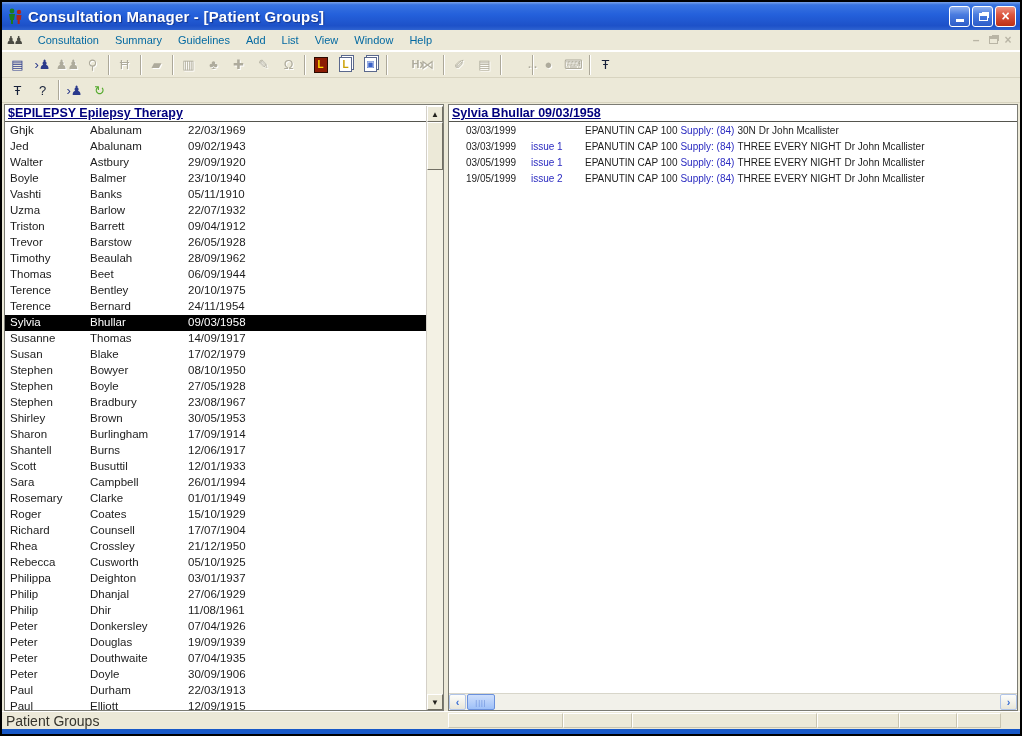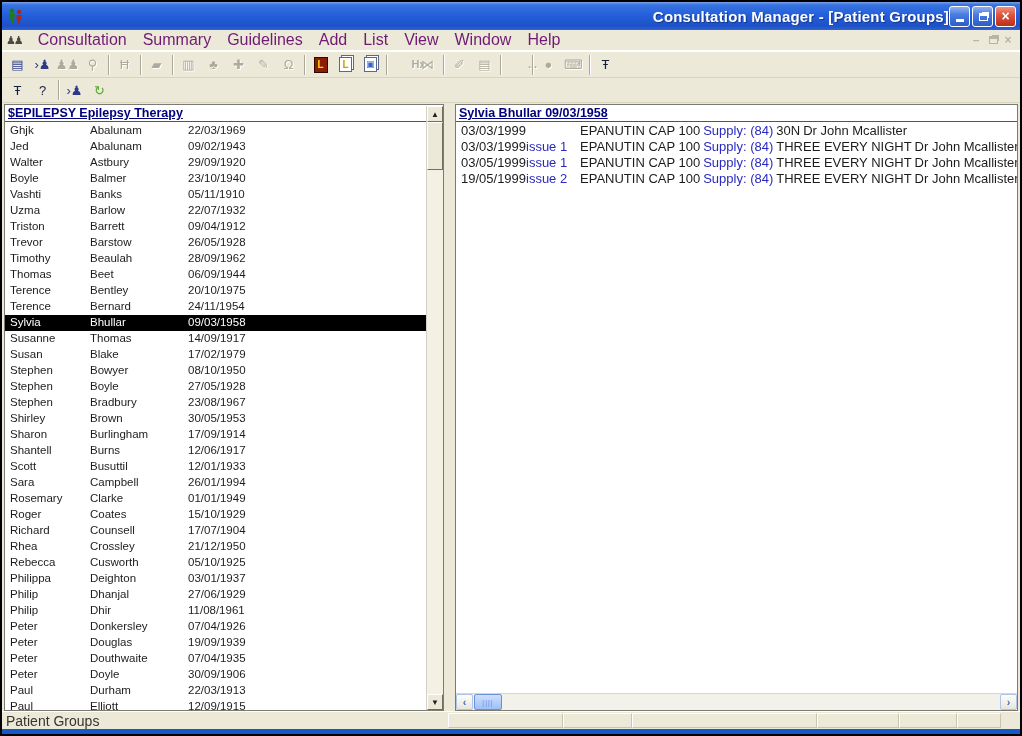--- a/index.html
+++ b/index.html
@@ -7,35 +7,35 @@
   body { font-family:"Liberation Sans", sans-serif; overflow:hidden; }
 
   .window { width:1022px; height:736px; border:2px solid #000; background:#ece9d8;
             display:flex; flex-direction:column; }
 
   
   .titlebar { height:28px; flex:0 0 28px; display:flex; align-items:center; padding:0 4px;
     background:linear-gradient(180deg,#7ba2e7 0%,#3873e0 10%,#2460db 45%,#1d51c8 85%,#2f63d0 100%); }
   .app-icon { width:18px; height:18px; margin-right:4px; flex:0 0 18px; }
   .title-text { color:#fff; font-weight:bold; font-size:15px; text-shadow:1px 1px 1px #14348c;
-    letter-spacing:.2px; flex:1; white-space:nowrap; overflow:hidden;text-align:right; }
+    letter-spacing:.2px; flex:1; white-space:nowrap; overflow:hidden; }
   .winbtns { display:flex; gap:2px; }
   .wbtn { width:21px; height:21px; border:1px solid #fff; border-radius:3px; display:flex;
     align-items:center; justify-content:center; color:#fff; font-weight:bold; font-size:12px;
     background:linear-gradient(180deg,#8fb0ee 0%,#4a7ce0 40%,#2c5cc8 100%); }
   .wbtn.close { background:linear-gradient(180deg,#ee9280 0%,#dd5741 40%,#bc3015 100%); font-size:14px; }
   .g-min { width:8px; height:3px; background:#fff; margin-top:9px; }
   .g-restore { width:9px; height:8px; border:1px solid #fff; border-top:3px solid #fff;
     box-shadow:2px -2px 0 -1px #fff; margin:2px 0 0 2px; }
 
   
   .menubar { height:21px; flex:0 0 21px; background:#ece9d8; display:flex; align-items:center;
     padding:0 4px; border-bottom:1px solid #fff; }
   .mdi-icon { font-size:11px; color:#4a4a42; margin-right:8px; letter-spacing:-2px; }
-  .menu-item { font-size:16px; color:#701a75; padding:2px 8px; white-space:nowrap; }
+  .menu-item { font-size:11px; color:#0369a1; padding:2px 8px; white-space:nowrap; }
   .menu-spacer { flex:1; }
   .mdi-ctl { color:#b9b5a5; font-size:12px; width:16px; text-align:center; font-weight:bold; }
   .g-restore.gray { border-color:#b9b5a5; border-top-color:#b9b5a5; box-shadow:2px -2px 0 -1px #b9b5a5; }
 
   
   .toolbar { background:#ece9d8; display:flex; align-items:center; padding:1px 3px;
     border-bottom:1px solid #d8d4c0; }
   .toolbar.row1 { height:27px; flex:0 0 27px; border-top:1px solid #fff; }
   .toolbar.row2 { height:25px; flex:0 0 25px; }
   .tbtn { width:25px; height:22px; display:flex; align-items:center; justify-content:center;
@@ -53,42 +53,42 @@
     justify-content:center; box-shadow:2px -2px 0 -1px #fff, 2px -2px 0 0 #5a688c; }
   .tbtn.s-pagesblue .glyph { background:#fff; color:#3a62c8; border:1px solid #5a688c;
     width:13px; height:15px; font-size:9px; display:flex; align-items:center; justify-content:center;
     box-shadow:2px -2px 0 -1px #fff, 2px -2px 0 0 #5a688c; }
   .tbtn.s-txt .glyph { font-size:11px; font-weight:bold; letter-spacing:0;padding-left:32px; }
 
   
   .main { flex:1; display:flex; gap:4px; padding:1px 2px 0 2px; background:#ece9d8; overflow:hidden; }
   .panel { background:#fff; border:1px solid #7b7b73; overflow:hidden; position:relative; }
   .panel.left { width:440px; flex:0 0 440px; }
-  .panel.right { flex:1; display:flex; flex-direction:column;margin-left:7px; }
+  .panel.right { flex:1; display:flex; flex-direction:column; }
   .panel-header { height:17px; line-height:16px; padding-left:3px; font-size:12.5px; font-weight:bold;
     color:#00007e; text-decoration:underline; border-bottom:1px solid #55554e; background:#fff;
     white-space:nowrap; overflow:hidden; }
 
   
   .plist { position:absolute; top:18px; left:0; right:17px; bottom:0; overflow:hidden; }
   .prow { height:16px; line-height:15px; display:grid; grid-template-columns:80px 98px 1fr;
     padding-left:5px; font-size:11.5px; color:#1c1c1c; white-space:nowrap; }
   .prow.selected { background:#000000; color:#fff; }
 
   
   .vscroll { position:absolute; top:1px; right:0; bottom:0; width:17px;
     background:#f3f1e4; border-left:1px solid #d4d0c8; display:flex; flex-direction:column; }
   .varrow { height:16px; background:#ece9d8; border:1px solid; border-color:#fff #716f64 #716f64 #fff;
     font-size:8px; color:#21201c; display:flex; align-items:center; justify-content:center; }
   .vthumb { height:48px; background:#ece9d8; border:1px solid; border-color:#fff #716f64 #716f64 #fff; }
   .vtrack { flex:1; }
 
   
   .records { flex:1; overflow:hidden; padding-top:1px; }
-  .rrow { height:16px; line-height:15px; display:flex; font-size:13px; color:#1c1c1c; white-space:nowrap; }
+  .rrow { height:16px; line-height:15px; display:flex; font-size:10px; color:#1c1c1c; white-space:nowrap;padding-left:12px; }
   .rrow .rdate { width:70px; flex:0 0 70px; padding-left:5px; }
   .rrow .rissue { width:54px; flex:0 0 54px; color:#2a2ac0; }
   .rrow .rdesc span { margin-right:3px; }
   .rrow .supply { color:#2a2ac0; }
 
   
   .hscroll { height:17px; flex:0 0 17px; display:flex; background:#f2f1ea;
     border-top:1px solid #d8d6ca; }
   .harrow { width:17px; flex:0 0 17px; background:linear-gradient(180deg,#fdfdfb,#e8e6da);
     border:1px solid #b0c4e8; border-radius:2px; color:#3b6fd4; font-size:11px; font-weight:bold;

